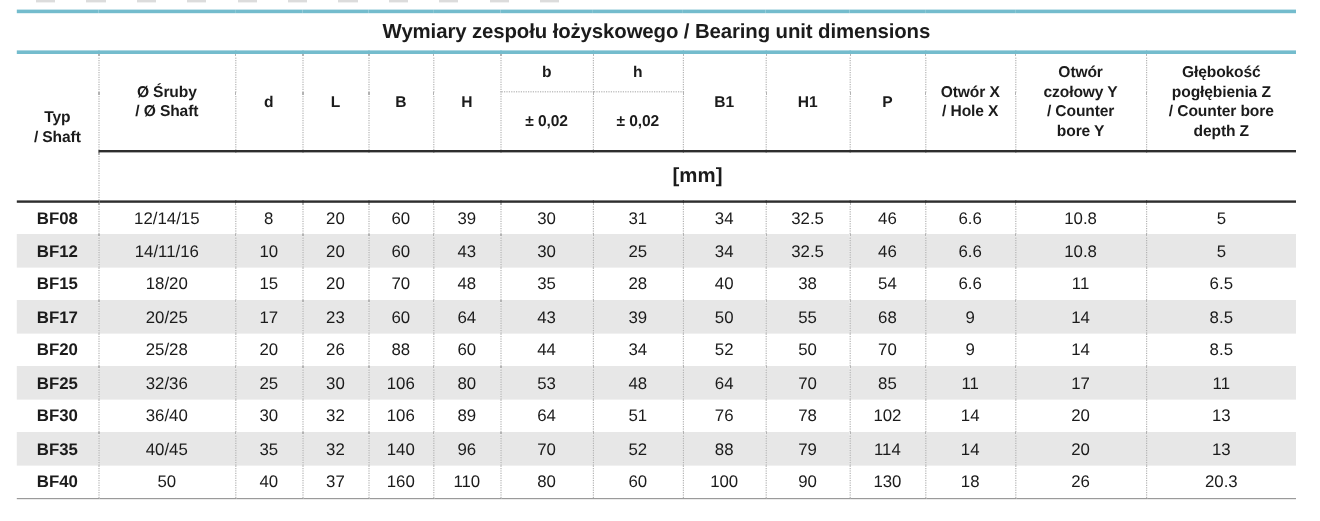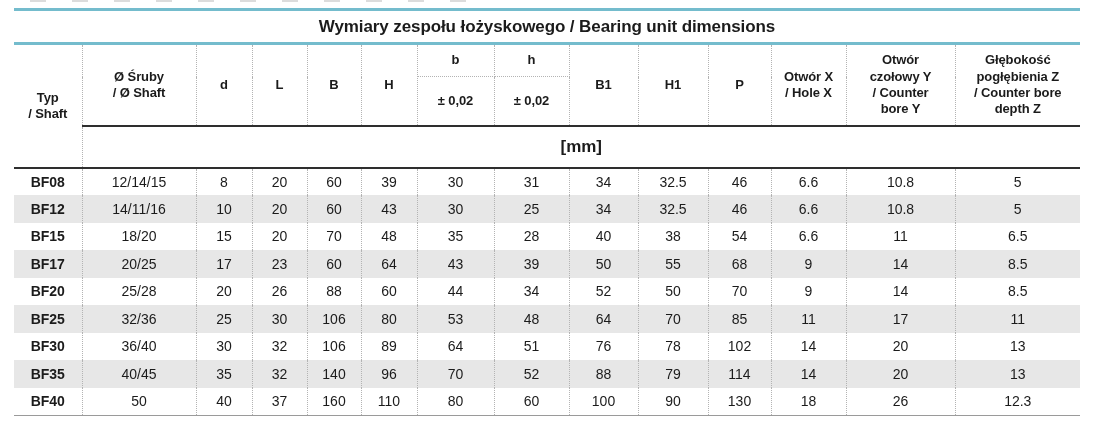--- a/index.html
+++ b/index.html
@@ -257,16 +257,16 @@
         <td>37</td>
         <td>160</td>
         <td>110</td>
         <td>80</td>
         <td>60</td>
         <td>100</td>
         <td>90</td>
         <td>130</td>
         <td>18</td>
         <td>26</td>
-        <td>12.3</td>
+        <td>20.3</td>
       </tr>
     </tbody>
 </table>
 
 </body></html>

